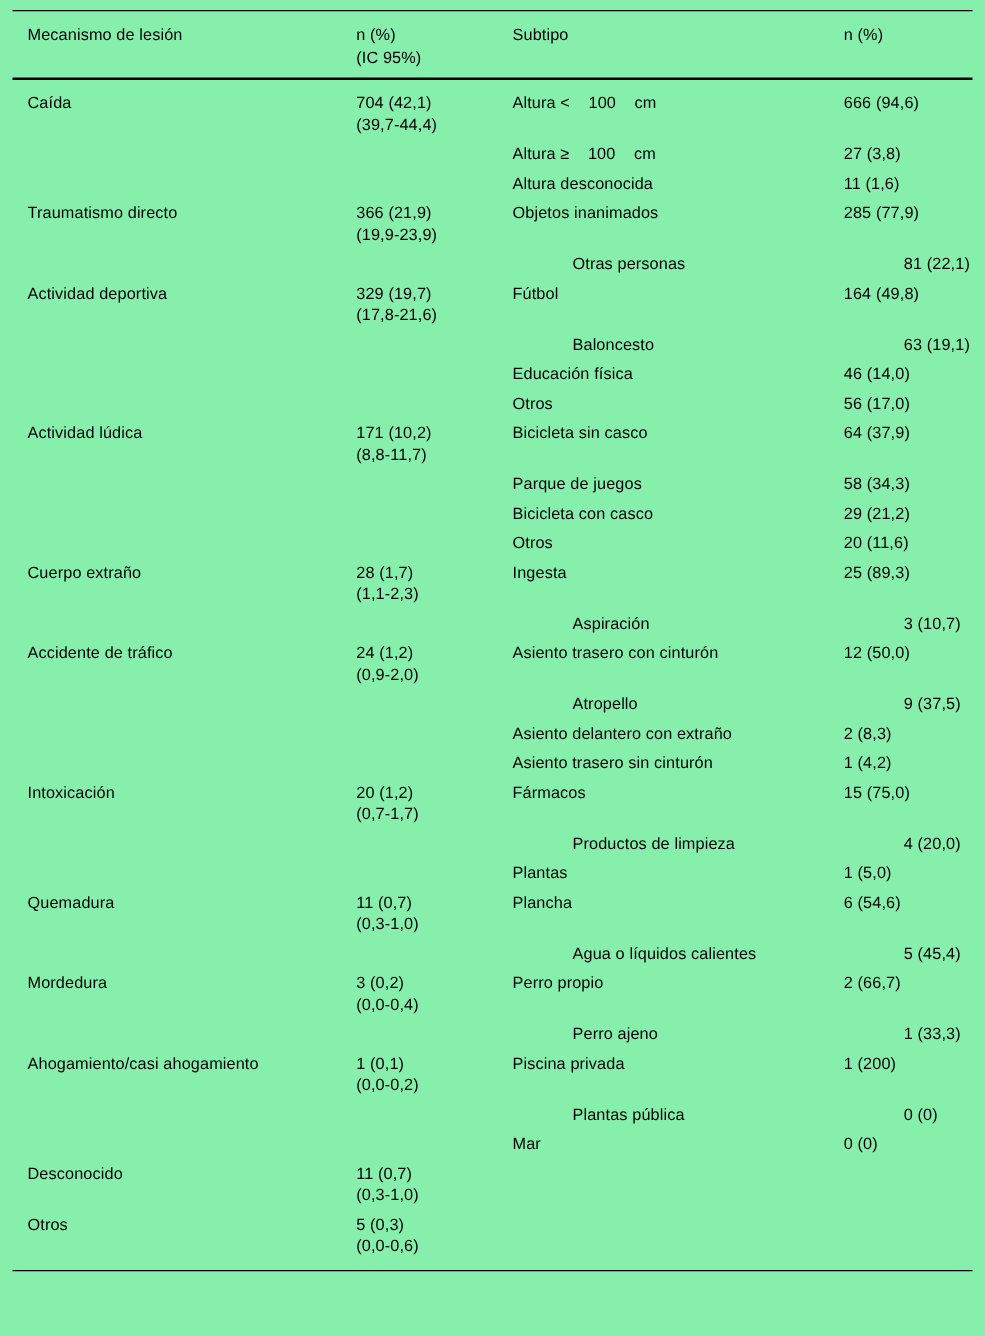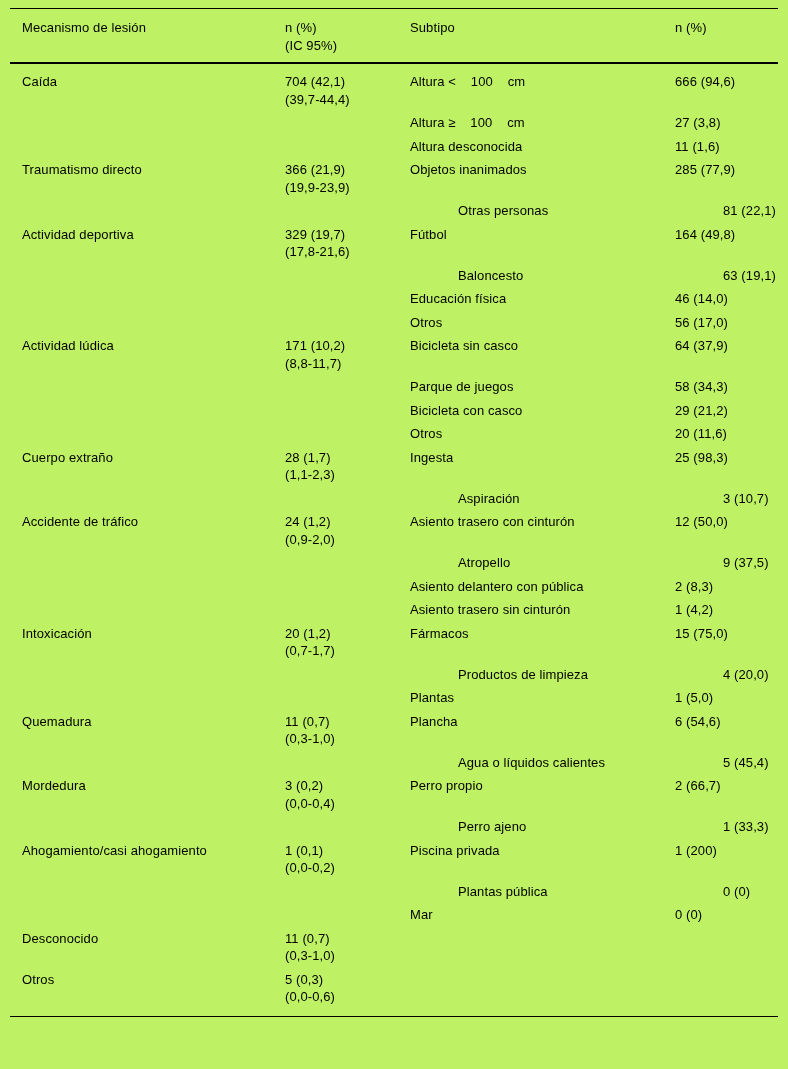--- a/index.html
+++ b/index.html
@@ -5,21 +5,21 @@
   * { margin: 0; padding: 0; box-sizing: border-box; }
   html, body { background: #ffffff; }
   body {
     font-family: "Liberation Sans", "DejaVu Sans", sans-serif;
     color: #000000;
     -webkit-font-smoothing: antialiased;
   }
   .page {
     width: 788px;
     height: 1069px;
-    background: #bef264;
+    background: #86efac;
     padding-top: 8px;
     overflow: hidden;
     position: relative;
   }
   .rule {
     margin: 0 10px;
     border-top: 1px solid #000;
     height: 0;
   }
   .rule-mid { border-top-width: 2px; }
@@ -140,21 +140,21 @@
         <div class="cell c1"></div>
         <div class="cell c2"></div>
         <div class="cell c3">Otros</div>
         <div class="cell c4">20 (11,6)</div>
       </div>
       <div class="grid row">
         <div class="cell c1">Cuerpo extraño</div>
         <div class="cell c2">28 (1,7)
 (1,1-2,3)</div>
         <div class="cell c3">Ingesta</div>
-        <div class="cell c4">25 (98,3)</div>
+        <div class="cell c4">25 (89,3)</div>
       </div>
       <div class="grid row gap-sm">
         <div class="cell c1"></div>
         <div class="cell c2"></div>
         <div class="cell c3">Aspiración</div>
         <div class="cell c4">3 (10,7)</div>
       </div>
       <div class="grid row">
         <div class="cell c1">Accidente de tráfico</div>
         <div class="cell c2">24 (1,2)
@@ -164,21 +164,21 @@
       </div>
       <div class="grid row gap-sm">
         <div class="cell c1"></div>
         <div class="cell c2"></div>
         <div class="cell c3">Atropello</div>
         <div class="cell c4">9 (37,5)</div>
       </div>
       <div class="grid row">
         <div class="cell c1"></div>
         <div class="cell c2"></div>
-        <div class="cell c3">Asiento delantero con pública</div>
+        <div class="cell c3">Asiento delantero con extraño</div>
         <div class="cell c4">2 (8,3)</div>
       </div>
       <div class="grid row">
         <div class="cell c1"></div>
         <div class="cell c2"></div>
         <div class="cell c3">Asiento trasero sin cinturón</div>
         <div class="cell c4">1 (4,2)</div>
       </div>
       <div class="grid row">
         <div class="cell c1">Intoxicación</div>

